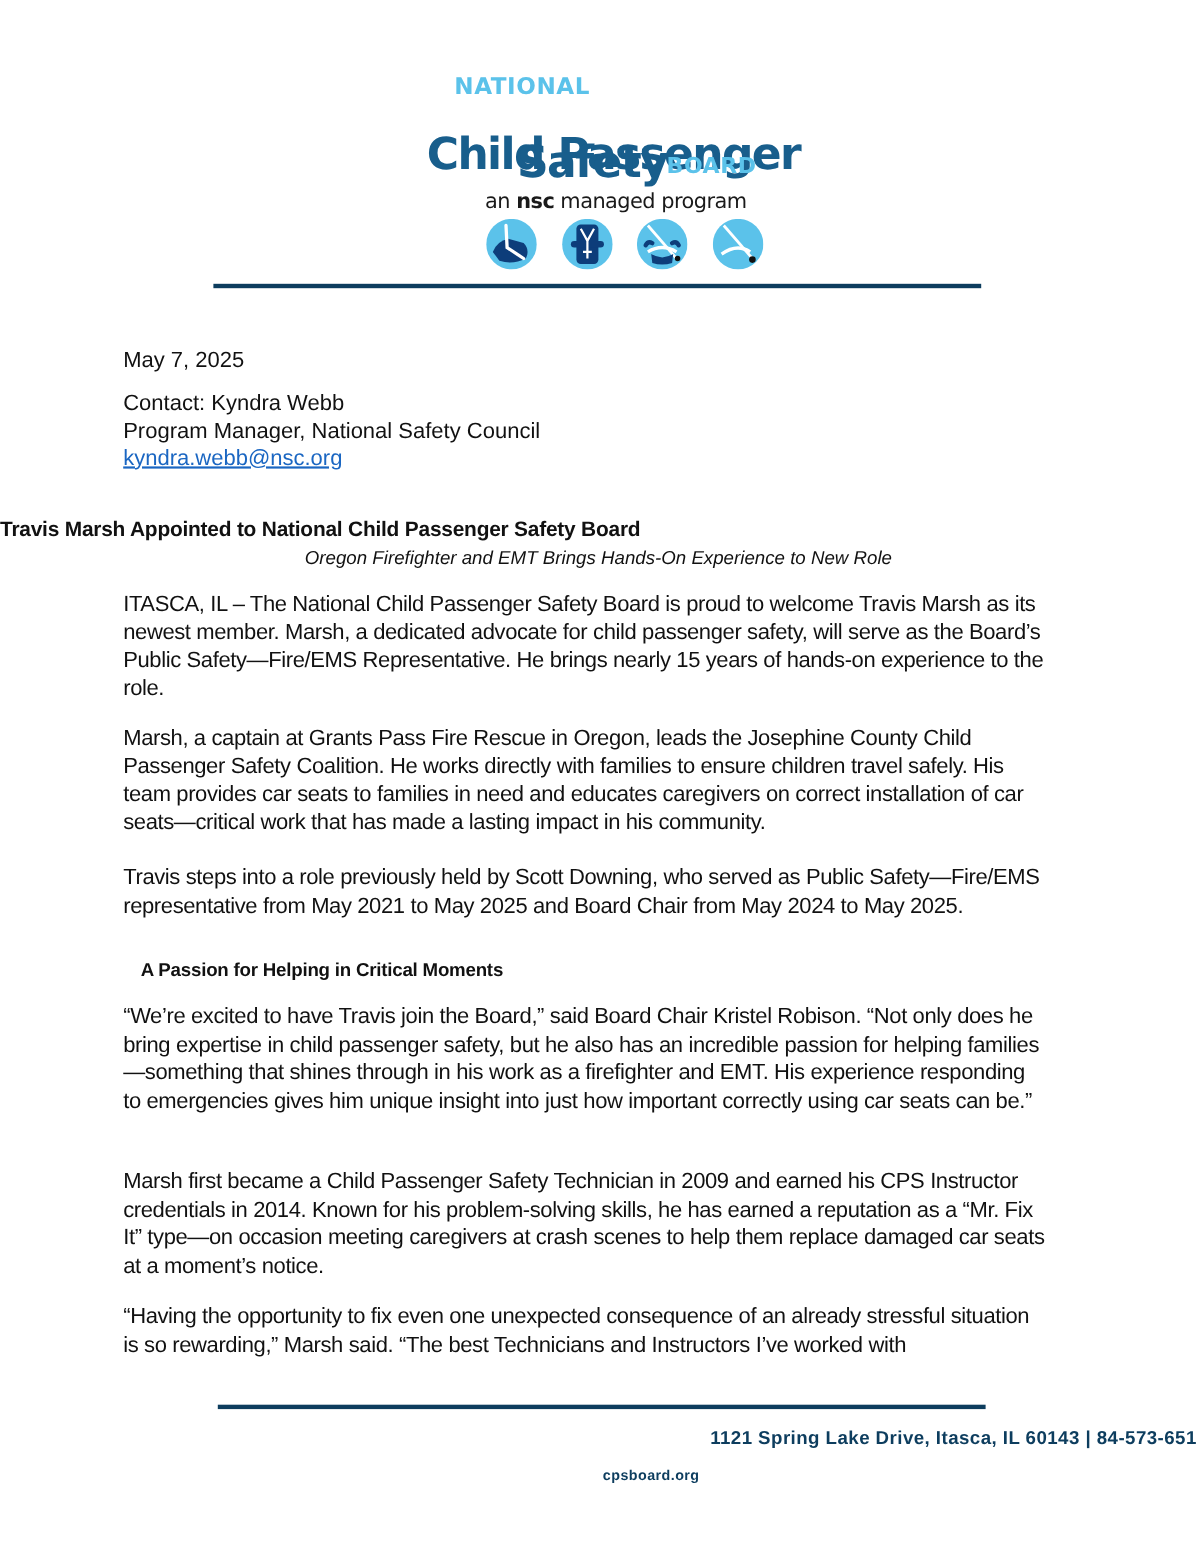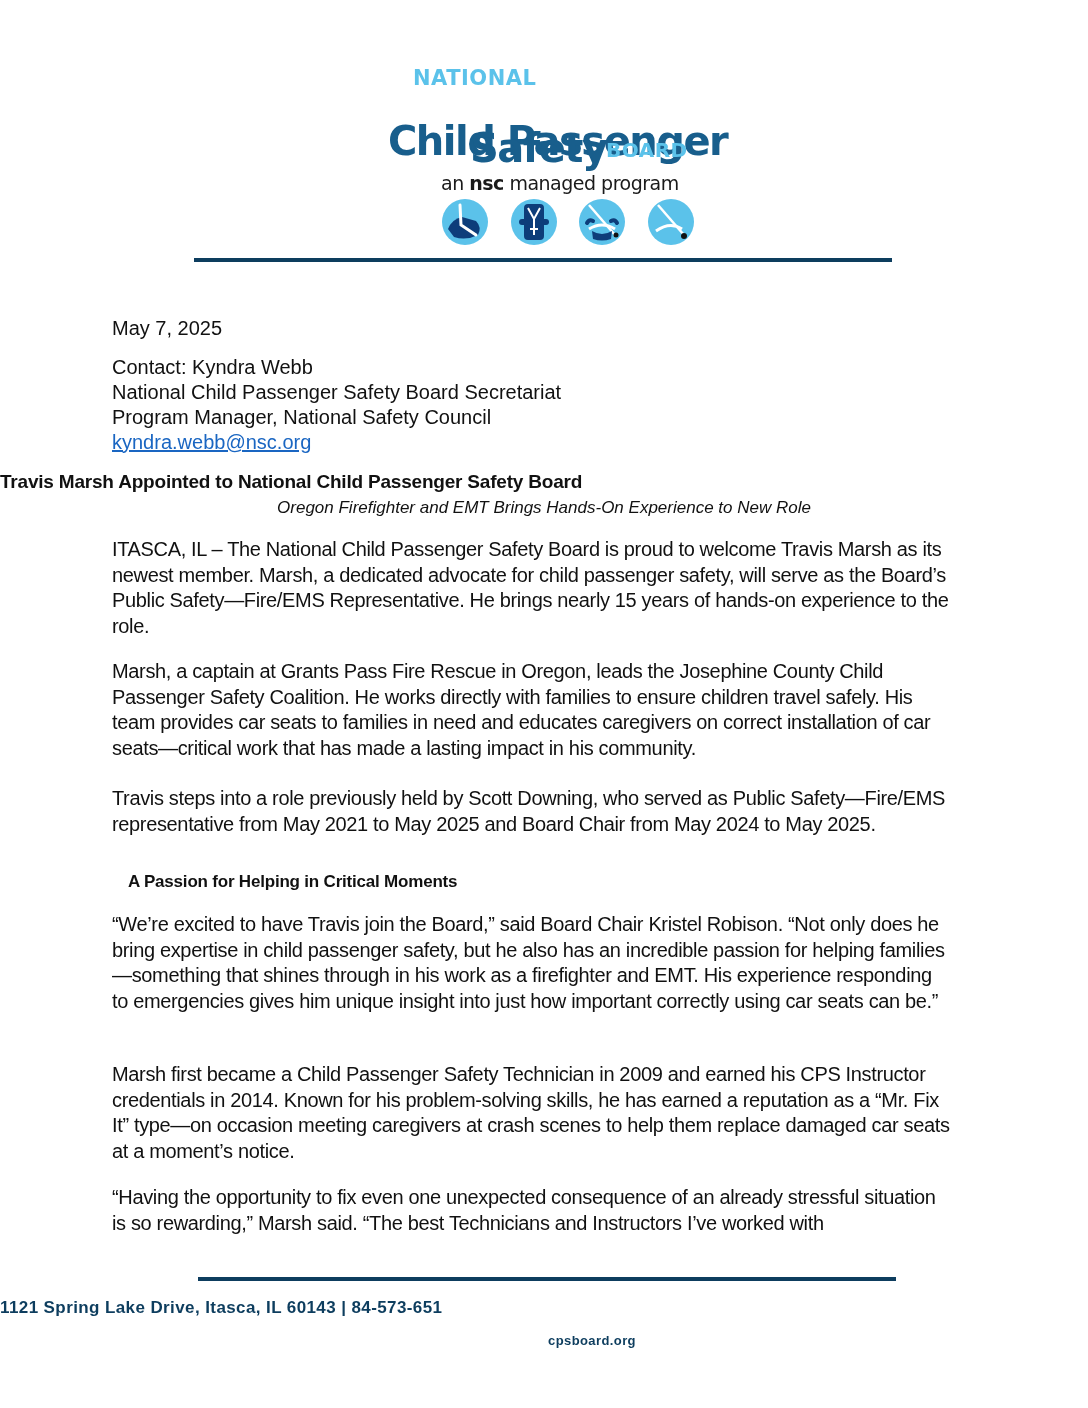--- a/index.html
+++ b/index.html
@@ -30,21 +30,21 @@
       font-size: 19px; font-weight: bold; letter-spacing: -0.2px; }
     .subhead { position: absolute; left: 0; width: 1088px; top: 498px; text-align: center;
       font-size: 17px; font-style: italic; }
     .p1 { top: 537px; letter-spacing: -0.35px; }
     .p2 { top: 659px; letter-spacing: -0.35px; }
     .p3 { top: 786px; letter-spacing: -0.35px; }
     .section-heading { position: absolute; left: 128px; top: 872px; font-size: 17px; font-weight: bold; letter-spacing: -0.2px; }
     .p4 { top: 912px; letter-spacing: -0.35px; }
     .p5 { top: 1062px; letter-spacing: -0.35px; }
     .p6 { top: 1185px; letter-spacing: -0.35px; }
-    .footer-address { position: absolute; left: 0; width: 1088px; top: 1298px; text-align: left;
+    .footer-address { position: absolute; left: 0; width: 1088px; top: 1298px; text-align: right;
       font-size: 17px; font-weight: bold; color: #0d3d5e; letter-spacing: 0.4px; }
     .footer-site { position: absolute; left: 0; width: 1088px; top: 1333px; text-align: center;
       font-size: 13px; font-weight: bold; color: #0d3d5e; letter-spacing: 0.4px; margin-left: 48px; }
   </style>
 </head>
 <body>
 
 <div class="logo">
   <div class="logo-national">NATIONAL</div>
   <div class="logo-cps">Child Passenger</div>
@@ -80,21 +80,20 @@
     <circle cx="36" cy="37" r="3" fill="#111111"></circle>
   </svg>
 </div>
 
 <div class="rule rule-top"></div>
 
 <div class="text date">May 7, 2025</div>
 
 <div class="text contact">
   <div>Contact: Kyndra Webb</div>
-  <div>National Child Passenger Safety Board Secretariat</div>
   <div>Program Manager, National Safety Council</div>
   <div><a title="kyndra.webb@nsc.org">kyndra.webb@nsc.org</a></div>
 </div>
 
 <div class="headline">Travis Marsh Appointed to National Child Passenger Safety Board</div>
 <div class="subhead">Oregon Firefighter and EMT Brings Hands-On Experience to New Role</div>
 
 <div class="text p1">ITASCA, IL – The National Child Passenger Safety Board is proud to welcome Travis Marsh as its newest member. Marsh, a dedicated advocate for child passenger safety, will serve as the Board’s Public Safety—Fire/EMS Representative. He brings nearly 15 years of hands-on experience to the role.</div>
 <div class="text p2">Marsh, a captain at Grants Pass Fire Rescue in Oregon, leads the Josephine County Child Passenger Safety Coalition. He works directly with families to ensure children travel safely. His team provides car seats to families in need and educates caregivers on correct installation of car seats—critical work that has made a lasting impact in his community.</div>
 <div class="text p3">Travis steps into a role previously held by Scott Downing, who served as Public Safety—Fire/EMS representative from May 2021 to May 2025 and Board Chair from May 2024 to May 2025.</div>

